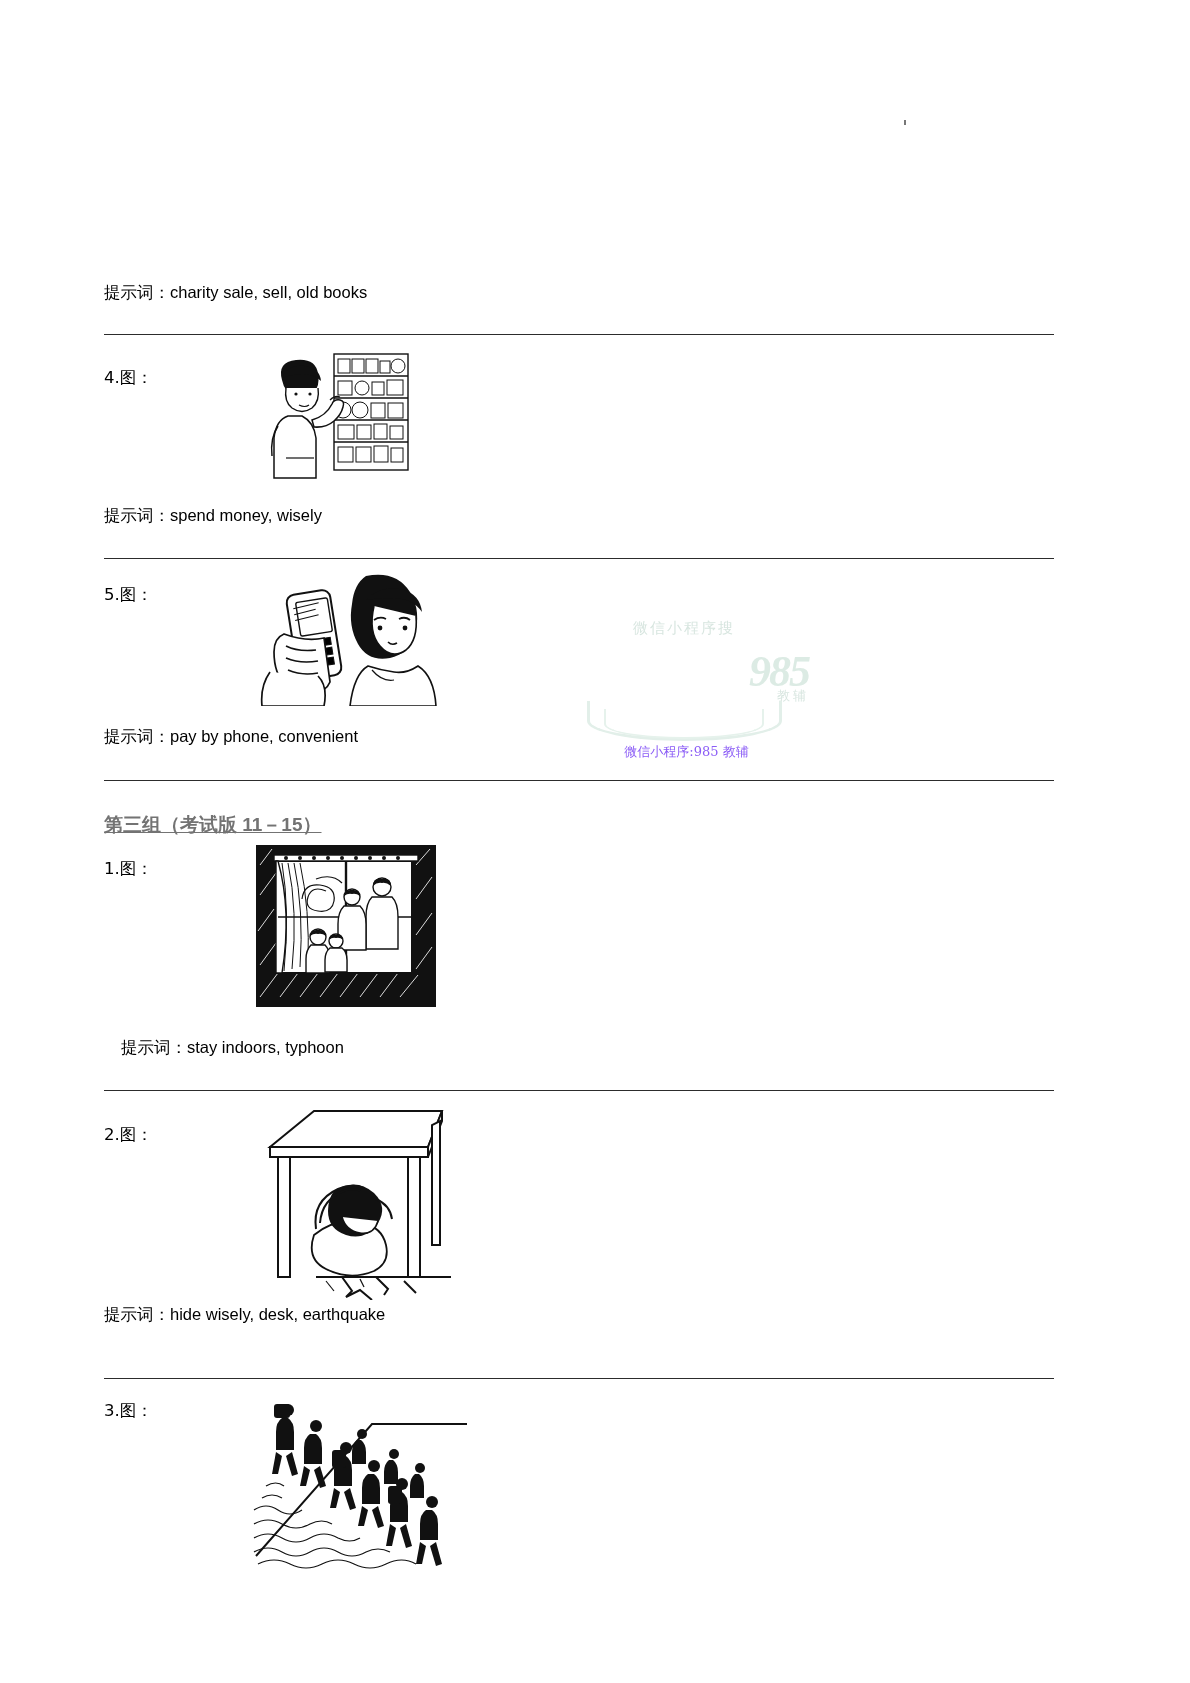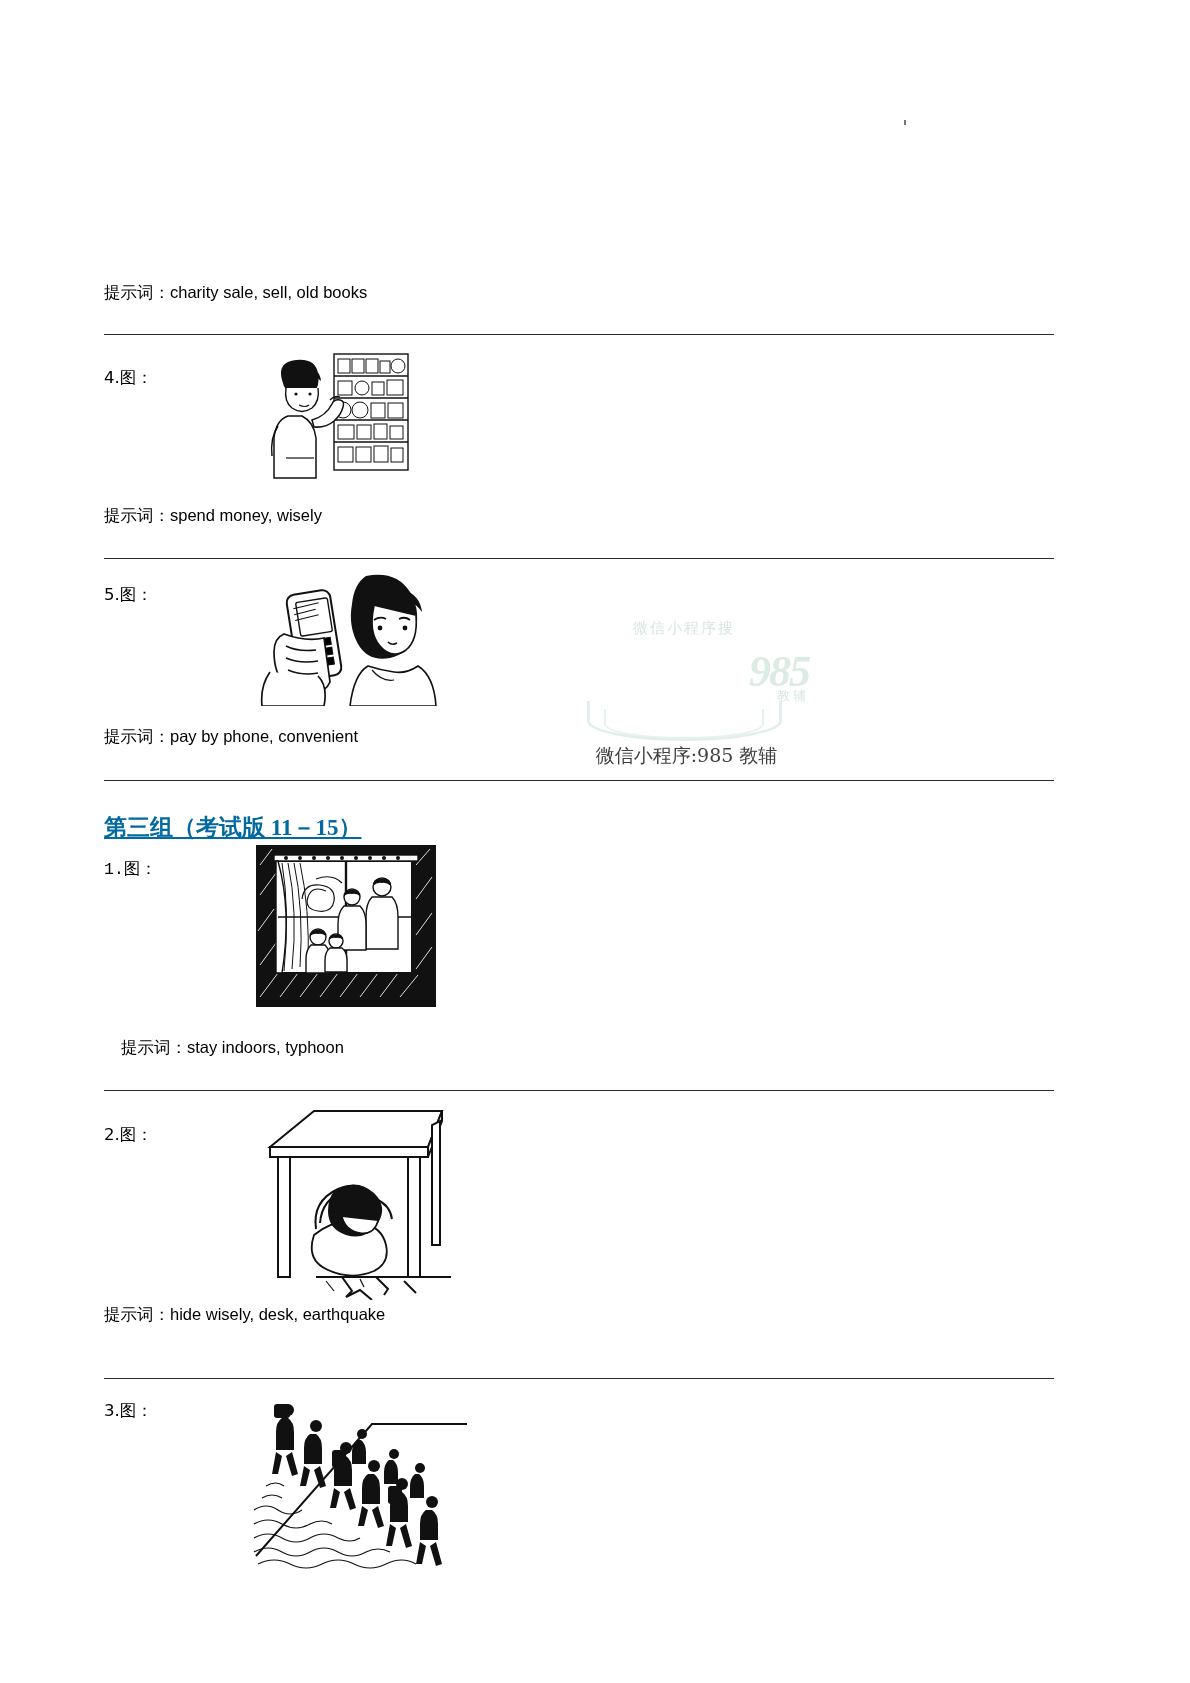--- a/index.html
+++ b/index.html
@@ -60,24 +60,24 @@
     width: 950px;
   }
 
   .item-label {
     font-family: "DejaVu Sans", sans-serif;
     font-size: 16.5px;
     white-space: nowrap;
   }
 
   .group-title {
-    font-family: Liberation Serif, serif;
-    font-size: 23px;
+    font-family: Liberation Sans, sans-serif;
+    font-size: 19px;
     font-weight: bold;
-    color: #0369a1;
+    color: #737373;
     text-decoration: underline;
     white-space: nowrap;
   }
 
   .page-num {
     position: absolute;
     left: 0;
     width: 1190px;
     top: 1490px;
     text-align: center;
@@ -152,22 +152,22 @@
     border-top: none;
     border-radius: 0 0 50% 50%;
   }
   .wm-bottom {
     position: absolute;
     top: 128px;
     left: -15px;
     width: 285px;
     text-align: center;
     font-family: "DejaVu Serif", serif;
-    font-size: 19px;
-    color: #404040;
+    font-size: 13px;
+    color: #8b5cf6;
     white-space: nowrap;
   }
 
   
   .ill {
     position: absolute;
     overflow: hidden;
     background: #fff;
   }
   .ill svg { display: block; }
@@ -300,21 +300,21 @@
     </div>
 
     <div class="hint-line" style="position:absolute; left:0; top:724px;">
       <span class="hint-label">提示词：</span><span class="hint-text">pay by phone, convenient</span>
     </div>
 
     <hr class="divider" style="position:absolute; left:0; top:780px;">
 
     <div class="group-title" style="position:absolute; left:0; top:812px;">第三组（考试版 11－15）</div>
 
-    <div class="item-label" style="position:absolute; left:0; top:858px;font-family:Liberation Mono, monospace;">1.图：</div>
+    <div class="item-label" style="position:absolute; left:0; top:858px;">1.图：</div>
 
     <div class="ill" style="left:152px; top:845px; width:180px; height:162px;">
       <svg width="180" height="162" viewBox="0 0 180 162" xmlns="http://www.w3.org/2000/svg">
         <rect x="0" y="0" width="180" height="162" fill="#111"></rect>
 
         <g stroke="#fff" stroke-width="1" opacity="0.85">
           <line x1="4" y1="20" x2="16" y2="4"></line>
             <line x1="4" y1="50" x2="20" y2="28"></line>
           <line x1="2" y1="86" x2="18" y2="64"></line>
             <line x1="4" y1="120" x2="20" y2="98"></line>

